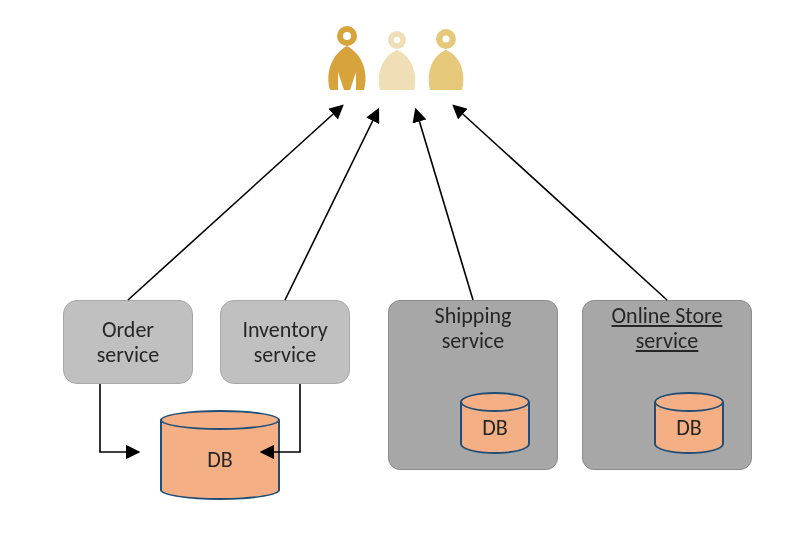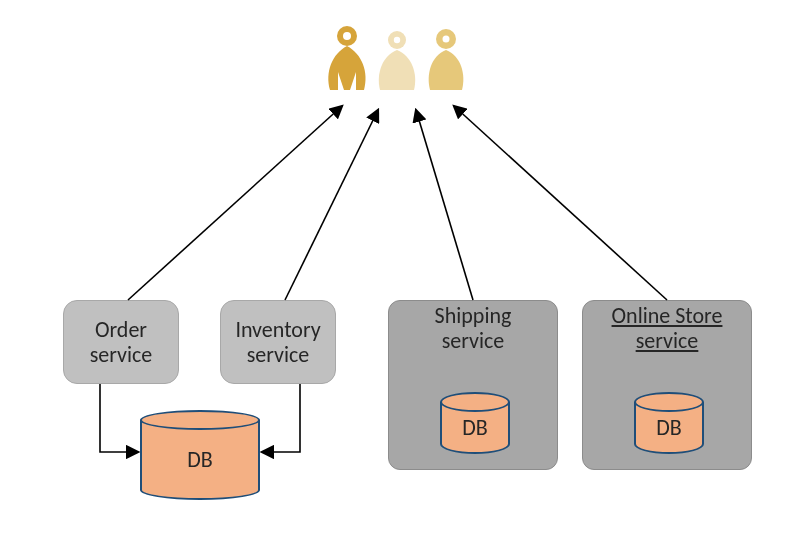--- a/index.html
+++ b/index.html
@@ -22,37 +22,38 @@
     display: flex;
     align-items: center;
     justify-content: center;
     text-align: center;
     line-height: 1.15;
     color: #262626;
   }
   .node.small {
     background: #c0c0c0;
     border: 1px solid #a8a8a8;
-    width: 116px;
+    width: 130px;
     height: 84px;
   }
   .node.big {
     background: #a7a7a7;
     border: 1px solid #8c8c8c;
     width: 170px;
     height: 170px;
     border-radius: 12px;
     align-items: flex-start;
     padding-top: 2px;
   }
 
   
   .db {
     position: absolute;
     box-sizing: border-box;
+    margin-left: 20px;
   }
   .db .body {
     position: absolute;
     left: 0; right: 0;
     top: 10px; bottom: 10px;
     background: #f4b084;
     border-left: 2px solid #1f4e79;
     border-right: 2px solid #1f4e79;
   }
   .db .top,

